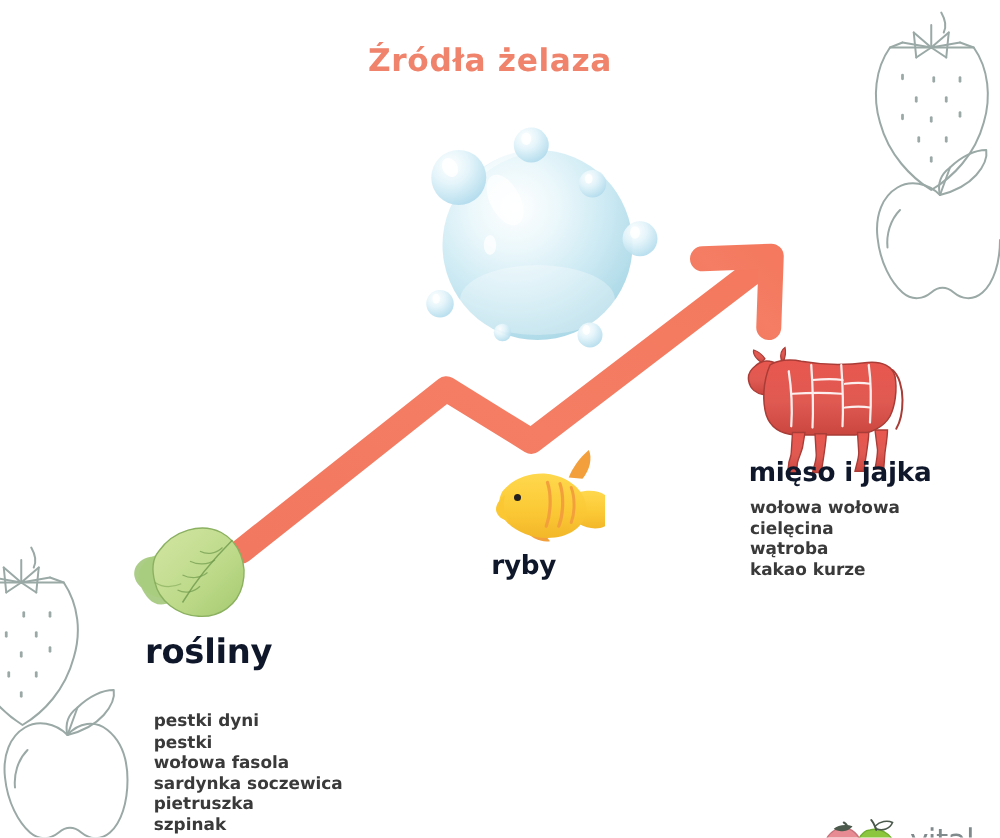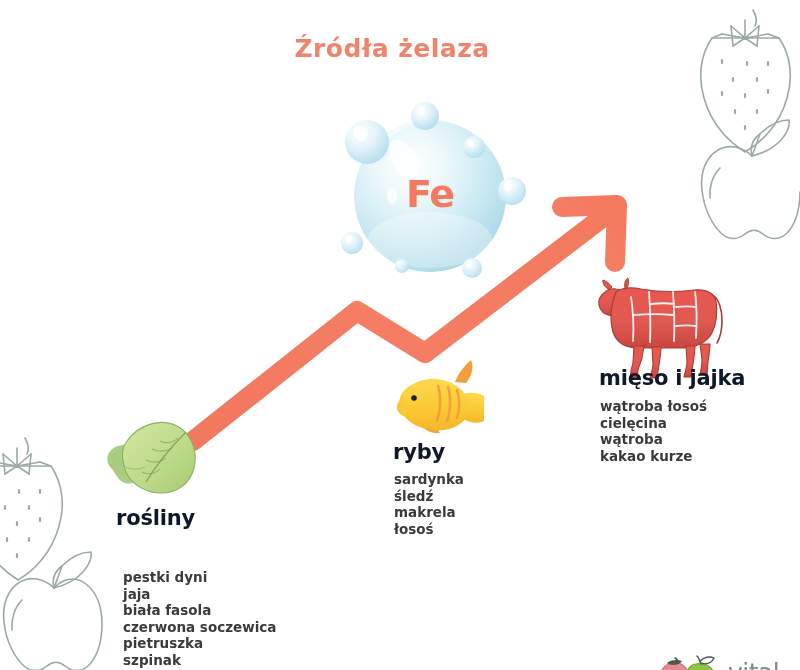--- a/index.html
+++ b/index.html
@@ -57,21 +57,21 @@
   .group-list {
     position: absolute;
     font-family: "DejaVu Sans", sans-serif;
     font-weight: bold;
     color: #3a3a3a;
     line-height: 16.5px;
     white-space: nowrap;
   }
   .group-list div { display: block; }
 
-  #plants-head  { left: 116px; top: 506px; font-size: 21px; }
+  #plants-head  { left: 116px; top: 506px; font-size: 27px; }
   #plants-list  { left: 123px; top: 537px; font-size: 13.5px; margin-top: 32px; }
 
   #fish-head    { left: 393px; top: 440px; font-size: 21px; }
   #fish-list    { left: 394px; top: 471px; font-size: 13.5px; }
 
   #meat-head    { left: 599px; top: 366px; font-size: 21px; }
   #meat-list    { left: 600px; top: 398px; font-size: 13.5px; }
 
   
   .fe-label {
@@ -294,43 +294,36 @@
         <path d="M676 307 C684 306 690 306 696 307"></path>
         <path d="M676 326 C684 325 690 325 696 326"></path>
       </g>
     </g>
   </svg>
 
   <div class="layer" id="text-layer">
 
     <div class="title">Źródła żelaza</div>
 
-    <div class="fe-label">Fe</div>
 
     <div class="group-head" id="plants-head">rośliny</div>
     <div class="group-list" id="plants-list">
       <div>pestki dyni</div>
-      <div>jaja</div>
-      <div>biała fasola</div>
-      <div>czerwona soczewica</div>
+      <div>pestki</div>
+      <div>wołowa fasola</div>
+      <div>sardynka soczewica</div>
       <div>pietruszka</div>
       <div>szpinak</div>
     </div>
 
     <div class="group-head" id="fish-head">ryby</div>
-    <div class="group-list" id="fish-list">
-      <div>sardynka</div>
-      <div>śledź</div>
-      <div>makrela</div>
-      <div>łosoś</div>
-    </div>
 
     <div class="group-head" id="meat-head">mięso i jajka</div>
     <div class="group-list" id="meat-list">
-      <div>wątroba łosoś</div>
+      <div>wołowa wołowa</div>
       <div>cielęcina</div>
       <div>wątroba</div>
       <div>kakao kurze</div>
     </div>
   </div>
 
   <div id="logo">
     <svg width="70" height="46" viewBox="0 0 70 46">
 
       <path d="M13 12 C6 16 3 24 5 31 C7 38 14 42 20 42 C27 42 33 37 34 30 C36 22 31 14 24 11 C20 9 16 10 13 12 Z" fill="#e98b92" stroke="#c9747c" stroke-width="1.1"></path>

